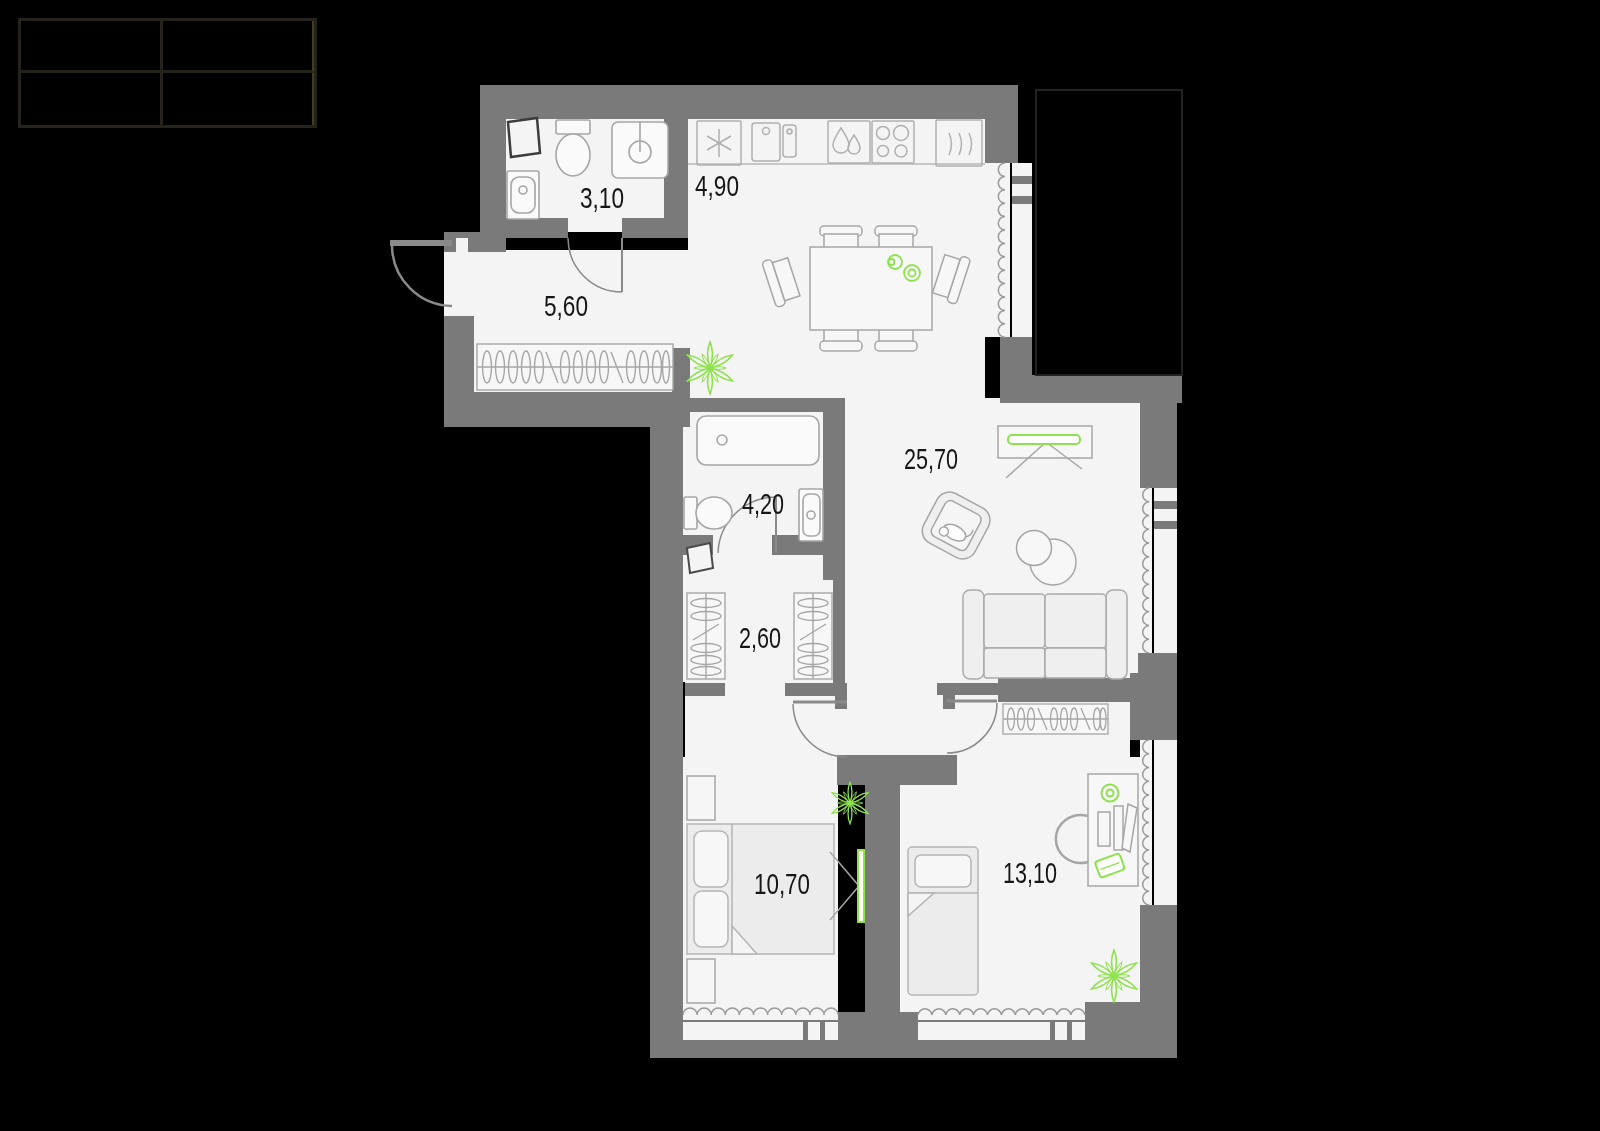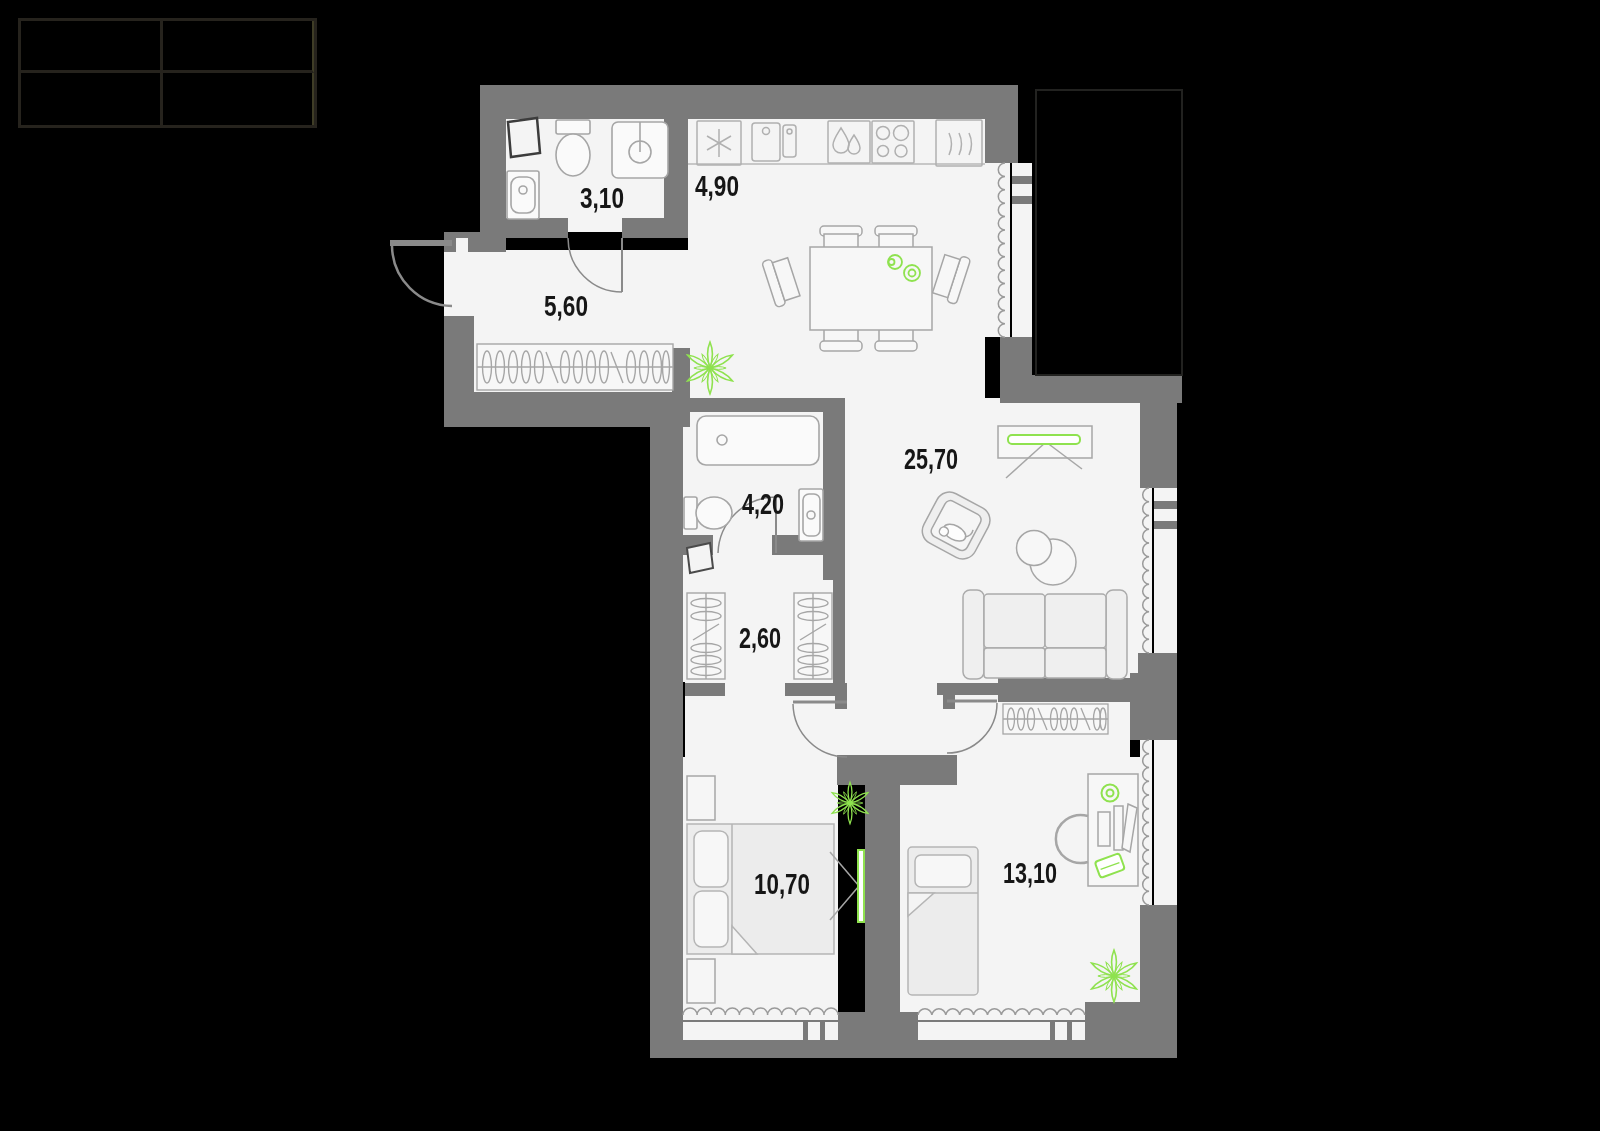--- a/index.html
+++ b/index.html
@@ -1,17 +1,17 @@
 <!DOCTYPE html>
 <html><head>
 <meta charset="utf-8">
 <style>
   html,body{margin:0;padding:0;background:#000;}
   .stage{position:relative;width:1600px;height:1131px;background:#000;overflow:hidden;
-         font-family:"Liberation Sans",sans-serif;font-weight:bold;}
+         font-family:"Liberation Sans",sans-serif;}
   .legend{position:absolute;left:18px;top:18px;width:293px;height:104px;
           border:3px solid #26231d;display:grid;grid-template-columns:142px 1fr;
           grid-template-rows:1fr 1fr;}
   .legend .cell{border-right:3px solid #26231d;border-bottom:3px solid #26231d;
           color:#111;font-size:12px;}
   .legend .cell:nth-child(2){border-right:2px solid #3f3d26;}
   .legend .cell:nth-child(4){border-right:2px solid #3f3d26;border-bottom:none;}
   .legend .cell:nth-child(3){border-bottom:none;}
   svg{position:absolute;left:0;top:0;}
   text.area{font-family:"Liberation Sans",sans-serif;font-size:30px;fill:#161616;}

